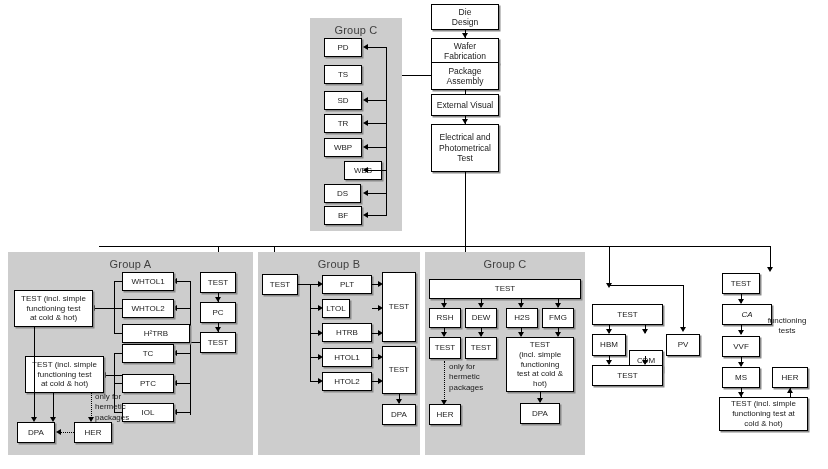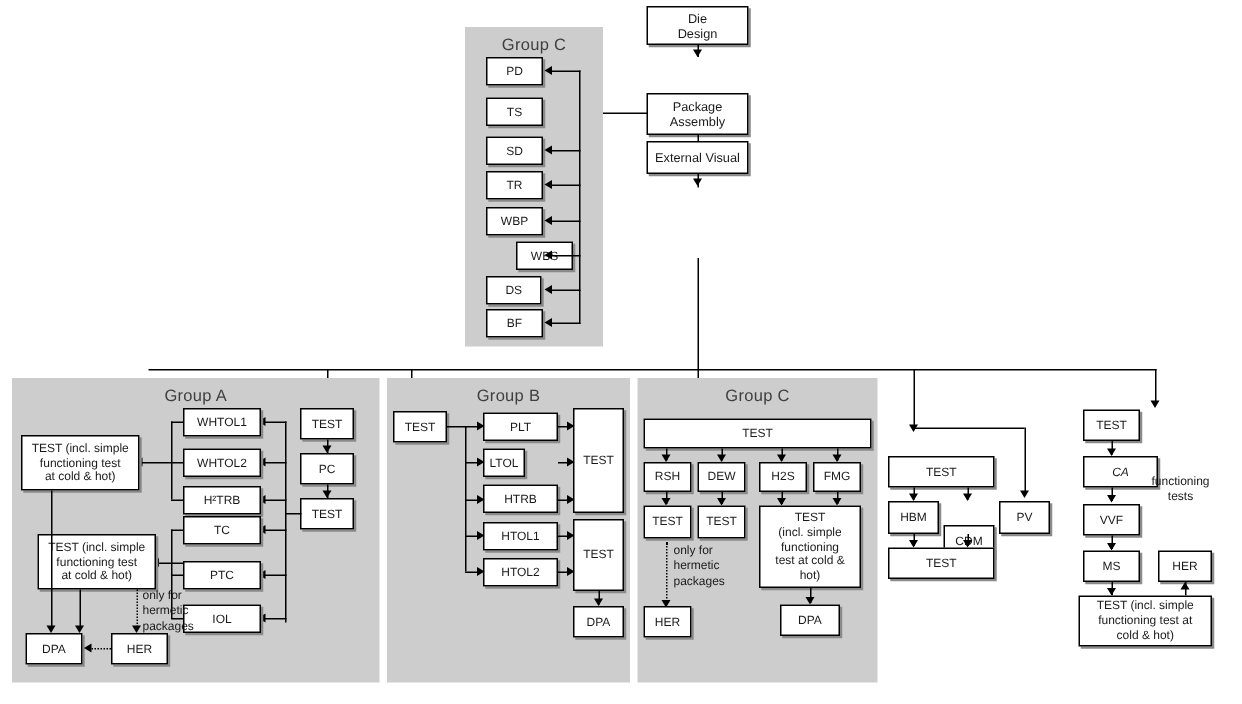--- a/index.html
+++ b/index.html
@@ -101,32 +101,37 @@
 </head>
 <body>
 
 <div id="canvas">
 
   <div class="box" style="left:431px;top:4px;width:68px;height:26px;">Die
 Design</div>
   <div class="ln v" style="left:465px;top:30px;height:8px;"></div>
   <div class="arrow down" style="left:461.5px;top:33px;"></div>
 
+  <div class="box" style="left:431px;top:38px;width:68px;height:26px;">Wafer
+Fabrication</div>
   <div class="ln v" style="left:465px;top:64px;height:8px;"></div>
   <div class="arrow down" style="left:461.5px;top:67px;"></div>
 
   <div class="box" style="left:431px;top:62px;width:68px;height:28px;">Package
 Assembly</div>
   <div class="ln v" style="left:465px;top:90px;height:10px;"></div>
   <div class="arrow down" style="left:461.5px;top:94px;"></div>
 
   <div class="box" style="left:431px;top:94px;width:68px;height:22px;">External Visual</div>
   <div class="ln v" style="left:465px;top:116px;height:9px;"></div>
   <div class="arrow down" style="left:461.5px;top:119px;"></div>
 
+  <div class="box" style="left:431px;top:124px;width:68px;height:48px;">Electrical and
+Photometrical
+Test</div>
 
   <div class="ln h" style="left:366px;top:75px;width:66px;"></div>
   <div class="arrow left" style="left:363px;top:71.5px;"></div>
 
   <div class="panel" style="left:310px;top:18px;width:92px;height:213px;">
     <div class="panel-title">Group C</div>
   </div>
 
   <div class="box sm" style="left:324px;top:38px;width:38px;height:19px;">PD</div>
   <div class="box sm" style="left:324px;top:65px;width:38px;height:19px;">TS</div>
@@ -199,21 +204,21 @@
   <div class="arrow left" style="left:172px;top:329.5px;"></div>
   <div class="ln h" style="left:175px;top:353px;width:16px;"></div>
   <div class="arrow left" style="left:172px;top:349.5px;"></div>
   <div class="ln h" style="left:175px;top:383px;width:16px;"></div>
   <div class="arrow left" style="left:172px;top:379.5px;"></div>
   <div class="ln h" style="left:175px;top:412px;width:16px;"></div>
   <div class="arrow left" style="left:172px;top:408.5px;"></div>
 
   <div class="box sm" style="left:122px;top:272px;width:52px;height:19px;">WHTOL1</div>
   <div class="box sm" style="left:122px;top:299px;width:52px;height:19px;">WHTOL2</div>
-  <div class="box sm" style="left:122px;top:324px;width:52px;height:19px;">H²TRB</div>
+  <div class="box sm" style="left:122px;top:324px;width:68px;height:19px;">H²TRB</div>
   <div class="box sm" style="left:122px;top:344px;width:52px;height:19px;">TC</div>
   <div class="box sm" style="left:122px;top:374px;width:52px;height:19px;">PTC</div>
   <div class="box sm" style="left:122px;top:403px;width:52px;height:19px;">IOL</div>
 
   <div class="ln v" style="left:114px;top:281px;height:52px;"></div>
   <div class="ln h" style="left:114px;top:281px;width:8px;"></div>
   <div class="ln h" style="left:114px;top:333px;width:8px;"></div>
   <div class="ln h" style="left:93px;top:308px;width:29px;"></div>
   <div class="arrow left" style="left:90px;top:304.5px;"></div>
 

